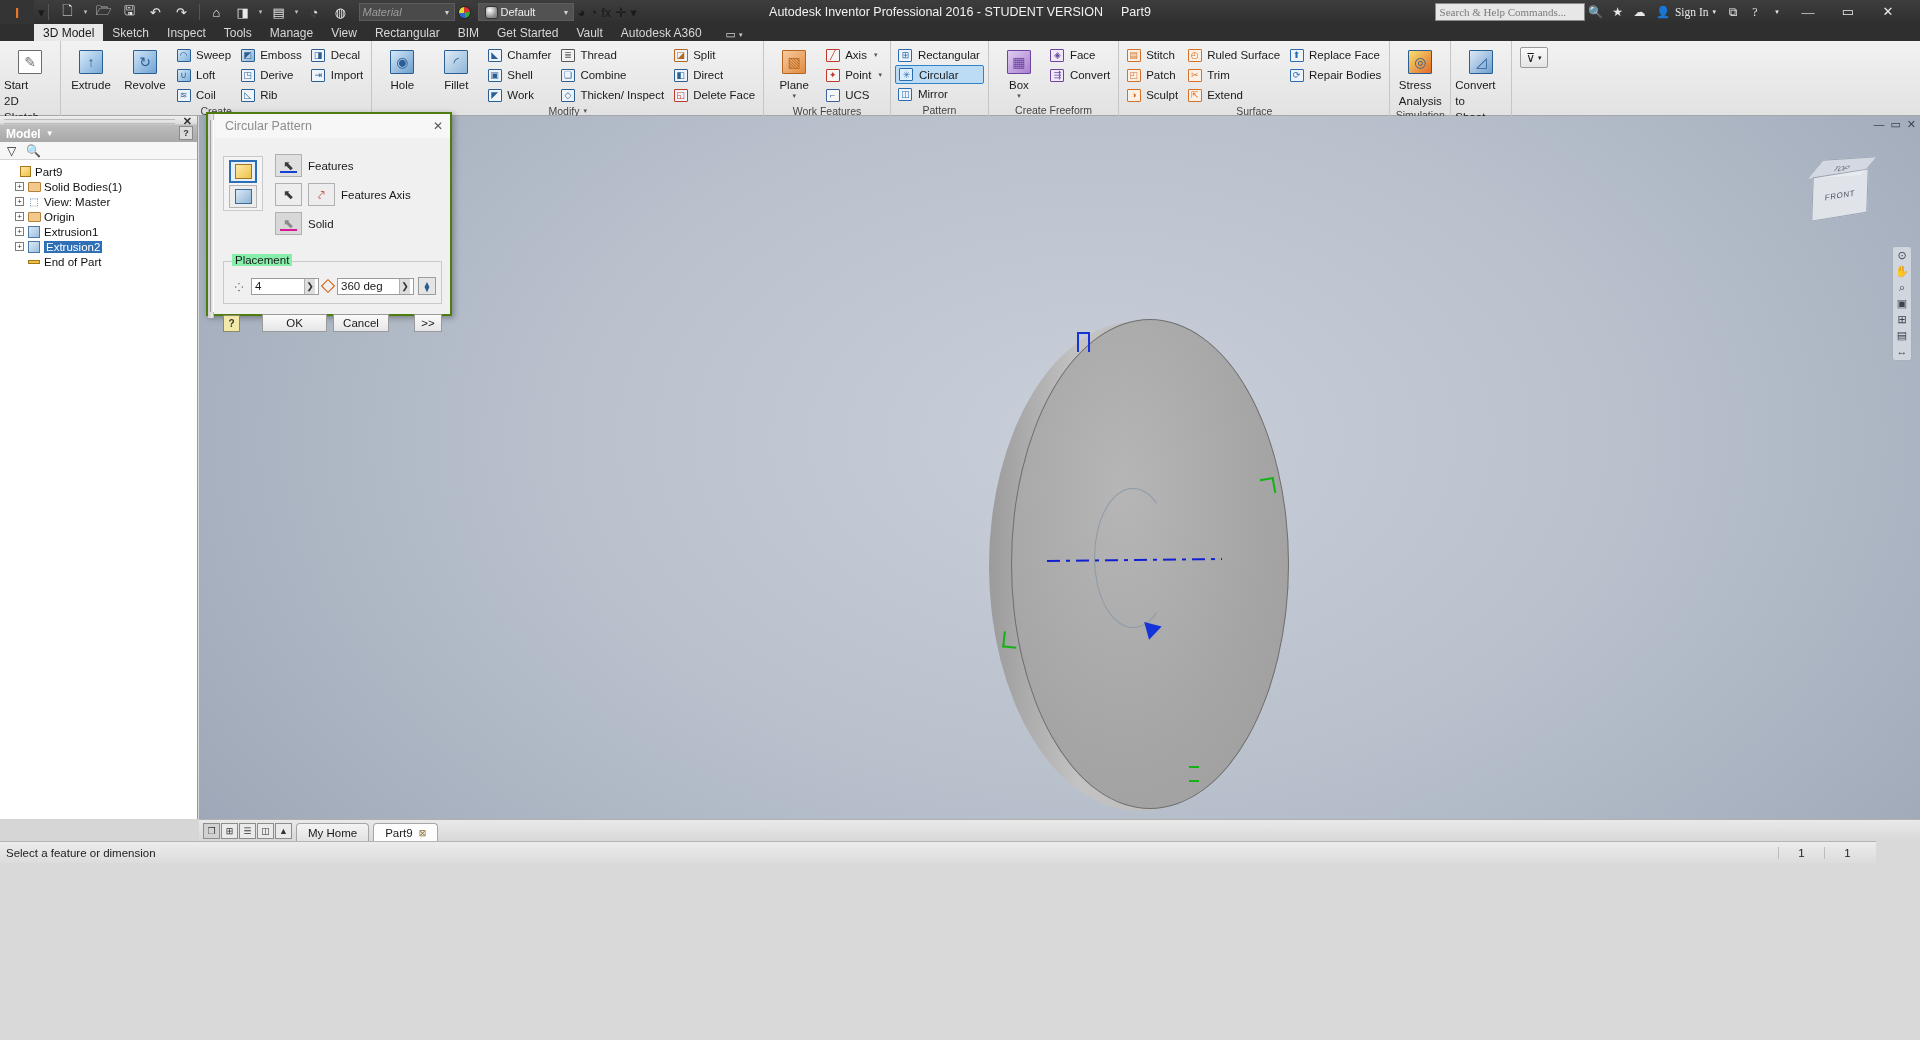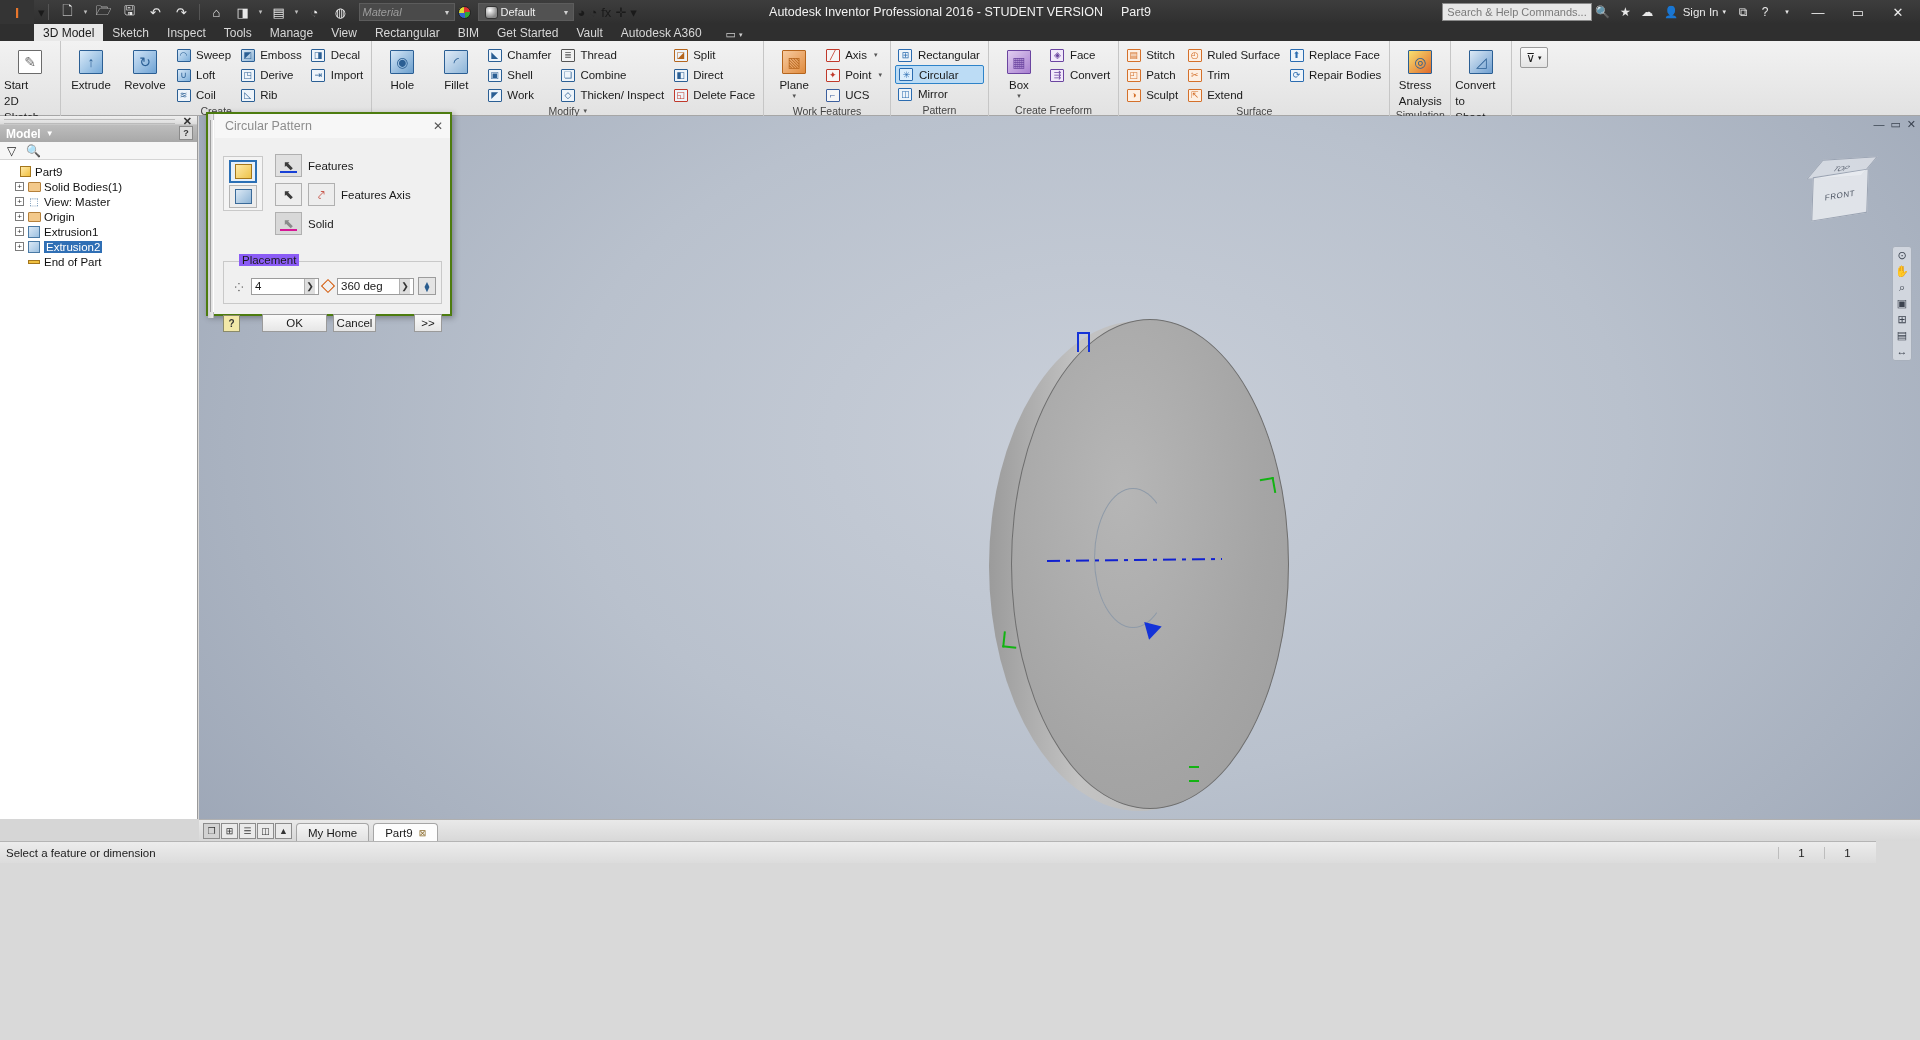--- a/index.html
+++ b/index.html
@@ -46,21 +46,21 @@
     background:conic-gradient(#d33 0 25%, #3a3 0 50%, #36c 0 75%, #dd3 0 100%);
     border:1px solid #222; margin:0 3px;}
   .swatch2{ width:13px;height:13px;
     background:radial-gradient(circle at 35% 30%, #fff, #888 70%);
     border-radius:3px; border:1px solid #333; margin:0 3px;}
   .tb-title{
     position:absolute; left:0; right:0; top:0; height:24px;
     display:flex; align-items:center; justify-content:center;
     color:#f2f2f2; font-size:12.5px; pointer-events:none;
   }
-  .tb-right{ margin-left:auto; display:flex;align-items:center; height:24px; padding-right:2px;}
+  .tb-right{ margin-left:auto; display:flex;align-items:center; height:24px; padding-right:12px;font-family:Liberation Serif, serif;}
   .searchbox{
     width:150px;height:18px; background:#e7e7e7; border:1px solid #8a8a8a;
     display:flex;align-items:center; padding:0 4px; color:#7a7a7a; font-size:11px;
   }
   .tb-right .ico{ width:22px;height:22px;display:flex;align-items:center;justify-content:center;
      color:#e8e8e8;font-size:12px;}
   .signin{ color:#e8e8e8;font-size:11.5px; padding:0 6px; display:flex;align-items:center;gap:4px;}
   .wbtn{ width:40px;height:24px;display:flex;align-items:center;justify-content:center;
     color:#ececec;font-size:13px;}
 
@@ -287,21 +287,21 @@
   .underbar.blue{ background:#1740d6;}
   .underbar.pink{ background:#d61796;}
   .sel-label{ font-size:11.5px; color:#1a1a1a; white-space:nowrap;}
   .axbtn .axglyph{ font-size:12px; color:#c0392b;}
 
   .placement{
     position:absolute; left:8px; top:123px; right:8px; height:43px;
     border:1px solid #c9c9c9;
   }
   .placement .lg{
-    position:absolute; left:15px; top:-8px; background:#8b5cf6; padding:0 3px;
+    position:absolute; left:8px; top:-8px; background:#86efac; padding:0 3px;
     font-size:11.5px; color:#1a1a1a;
   }
   .pl-row{ position:absolute; left:7px; top:15px; display:flex;align-items:center; gap:4px;}
   .pl-ic{ width:16px;height:16px;display:flex;align-items:center;justify-content:center;font-size:11px;color:#444;}
   .numfield{
     width:68px;height:17px; background:#fff;border:1px solid #9c9c9c;
     display:flex;align-items:center; padding:0 3px; font-size:11.5px;
   }
   .numfield .arw{ margin-left:auto; width:11px; text-align:center; color:#333; font-size:9px;
      background:#dedede; border-left:1px solid #b0b0b0; height:15px; line-height:15px;}
@@ -317,21 +317,21 @@
 
   .dlg-footer{ position:absolute; left:8px; right:8px; top:174px; height:22px;
     display:flex; align-items:center; gap:6px;}
   .helpbtn{ width:17px;height:17px; background:#f2e8a8; border:1px solid #8a8a6a;
     display:flex;align-items:center;justify-content:center; font-size:10px; color:#333; font-weight:bold;}
   .dbtn{
     height:18px; background:linear-gradient(#fafafa,#e6e6e6); border:1px solid #9a9a9a;
     display:flex;align-items:center;justify-content:center; font-size:11.5px; color:#1a1a1a;
   }
   .dbtn.ok{ width:65px; margin-left:16px;}
-  .dbtn.cancel{ width:43px; }
+  .dbtn.cancel{ width:56px; }
   .dbtn.more{ width:28px; margin-left:auto;}
 </style>
 </head>
 <body>
 
 <div id="app">
 
   <div class="titlebar">
     <div class="tb-left">
       <div class="inv-logo">

